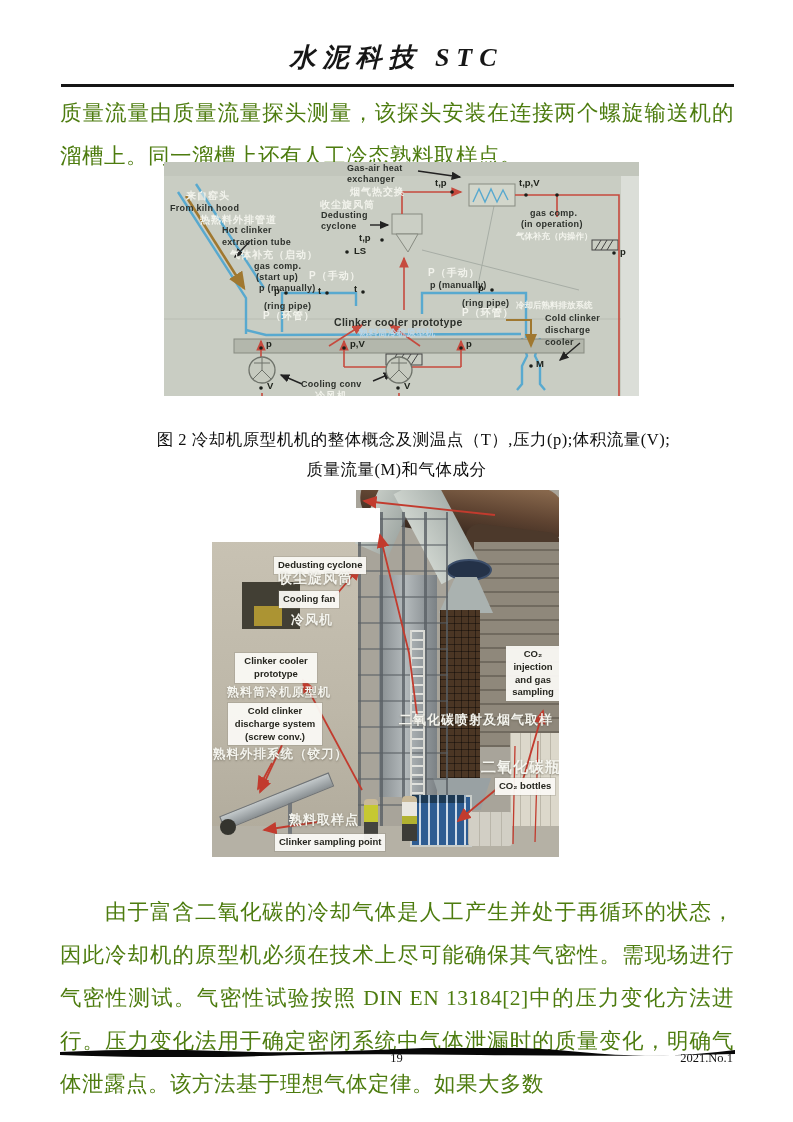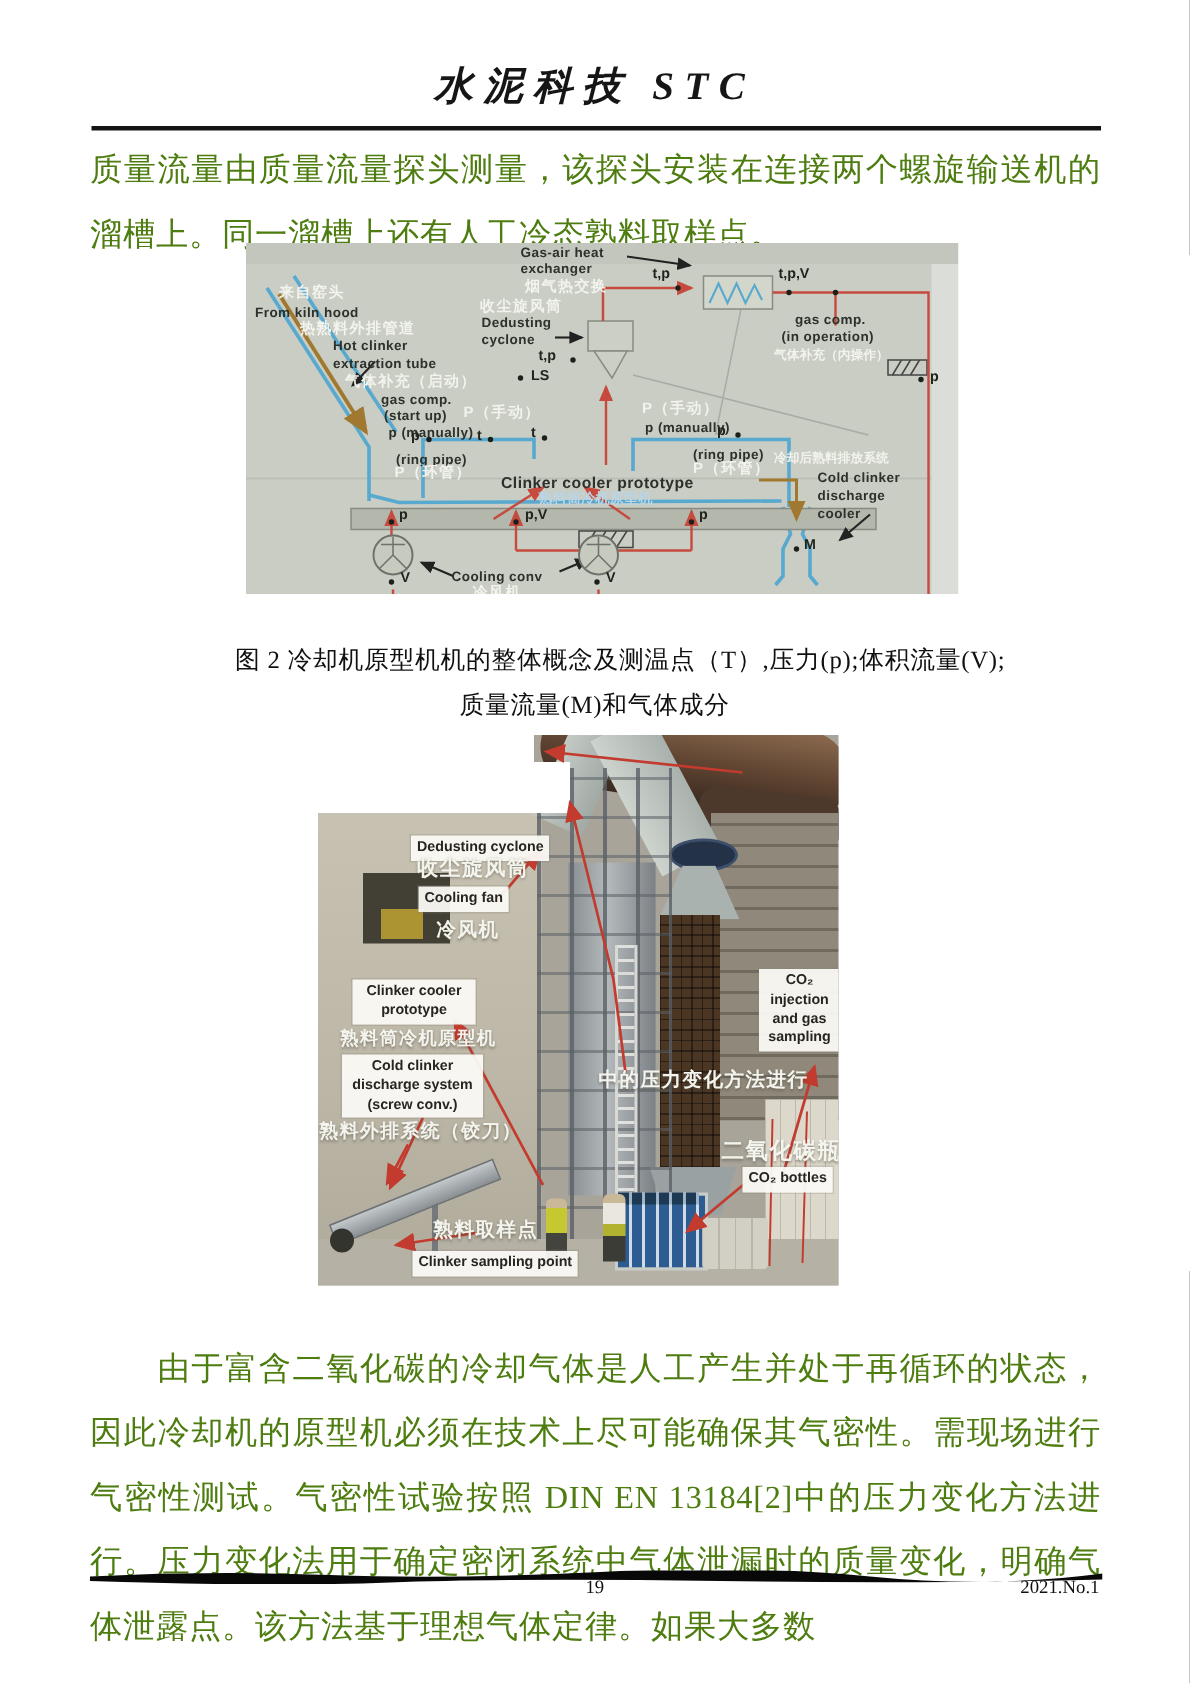--- a/index.html
+++ b/index.html
@@ -321,21 +321,21 @@
         <div class="pbox" style="left: 294px; top: 156px; width: 46px;">CO₂
 injection
 and gas
 sampling</div>
         <div class="pbox" style="left: 283px; top: 288px;">CO₂ bottles</div>
         <div class="pbox" style="left: 63px; top: 344px;">Clinker sampling point</div>
         <div class="pov" style="left: 66px; top: 81px; font-size: 14px;">收尘旋风筒</div>
         <div class="pov" style="left: 79px; top: 123px; font-size: 13px;">冷风机</div>
         <div class="pov" style="left: 15px; top: 196px; font-size: 12px;">熟料筒冷机原型机</div>
         <div class="pov" style="left: 1px; top: 258px; font-size: 12.5px;">熟料外排系统（铰刀）</div>
-        <div class="pov" style="left: 187px; top: 223px; font-size: 13px;">中的压力变化方法进行</div>
+        <div class="pov" style="left: 187px; top: 223px; font-size: 13px;">二氧化碳喷射及烟气取样</div>
         <div class="pov" style="left: 269px; top: 271px; font-size: 15px; font-family: Liberation Mono, monospace;">二氧化碳瓶</div>
         <div class="pov" style="left: 77px; top: 323px; font-size: 13px;">熟料取样点</div>
       </div>
   </div>
 
   <p class="bodytext p2">由于富含二氧化碳的冷却气体是人工产生并处于再循环的状态，因此冷却机的原型机必须在技术上尽可能确保其气密性。需现场进行气密性测试。气密性试验按照 DIN EN 13184[2]中的压力变化方法进行。压力变化法用于确定密闭系统中气体泄漏时的质量变化，明确气体泄露点。该方法基于理想气体定律。如果大多数</p>
 
   <div class="foot-rule">
     <svg width="675" height="9" viewBox="0 0 675 9">
       <path d="M0,4 Q80,0 160,3 T340,1 T520,4 T675,2 L675,6 Q560,9 420,7 T200,8 T0,7 Z" fill="#080808"></path>

